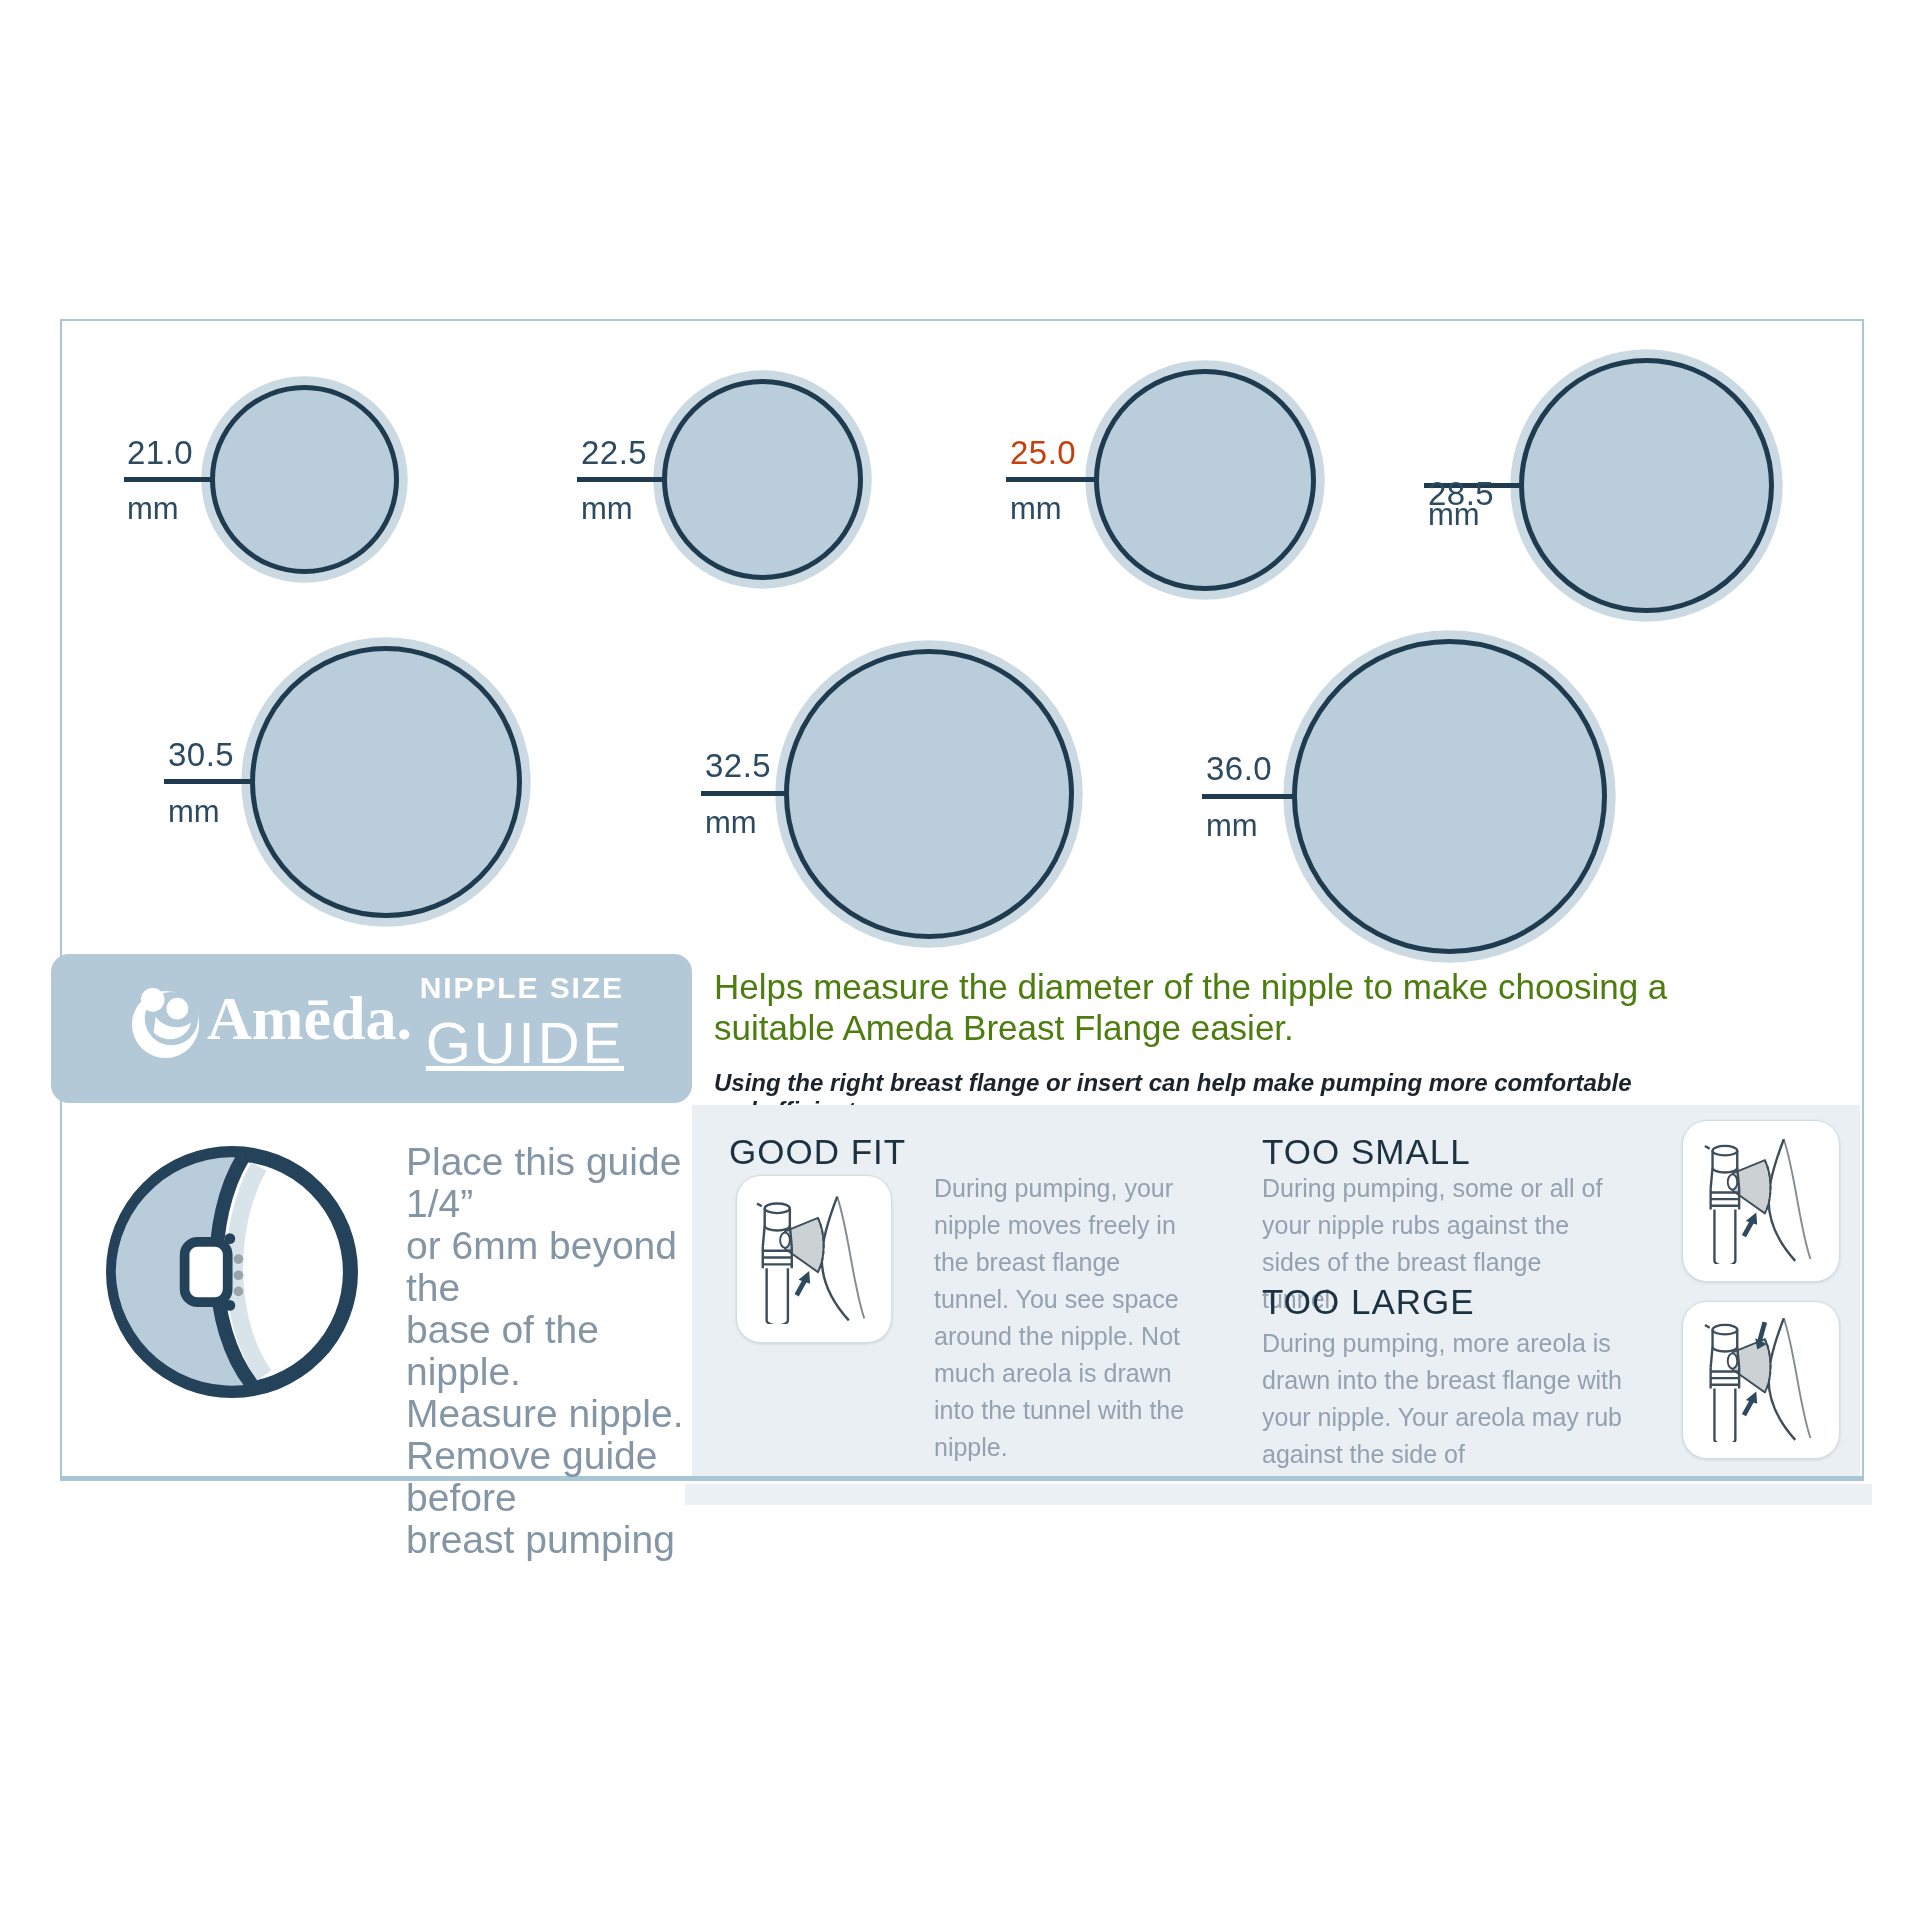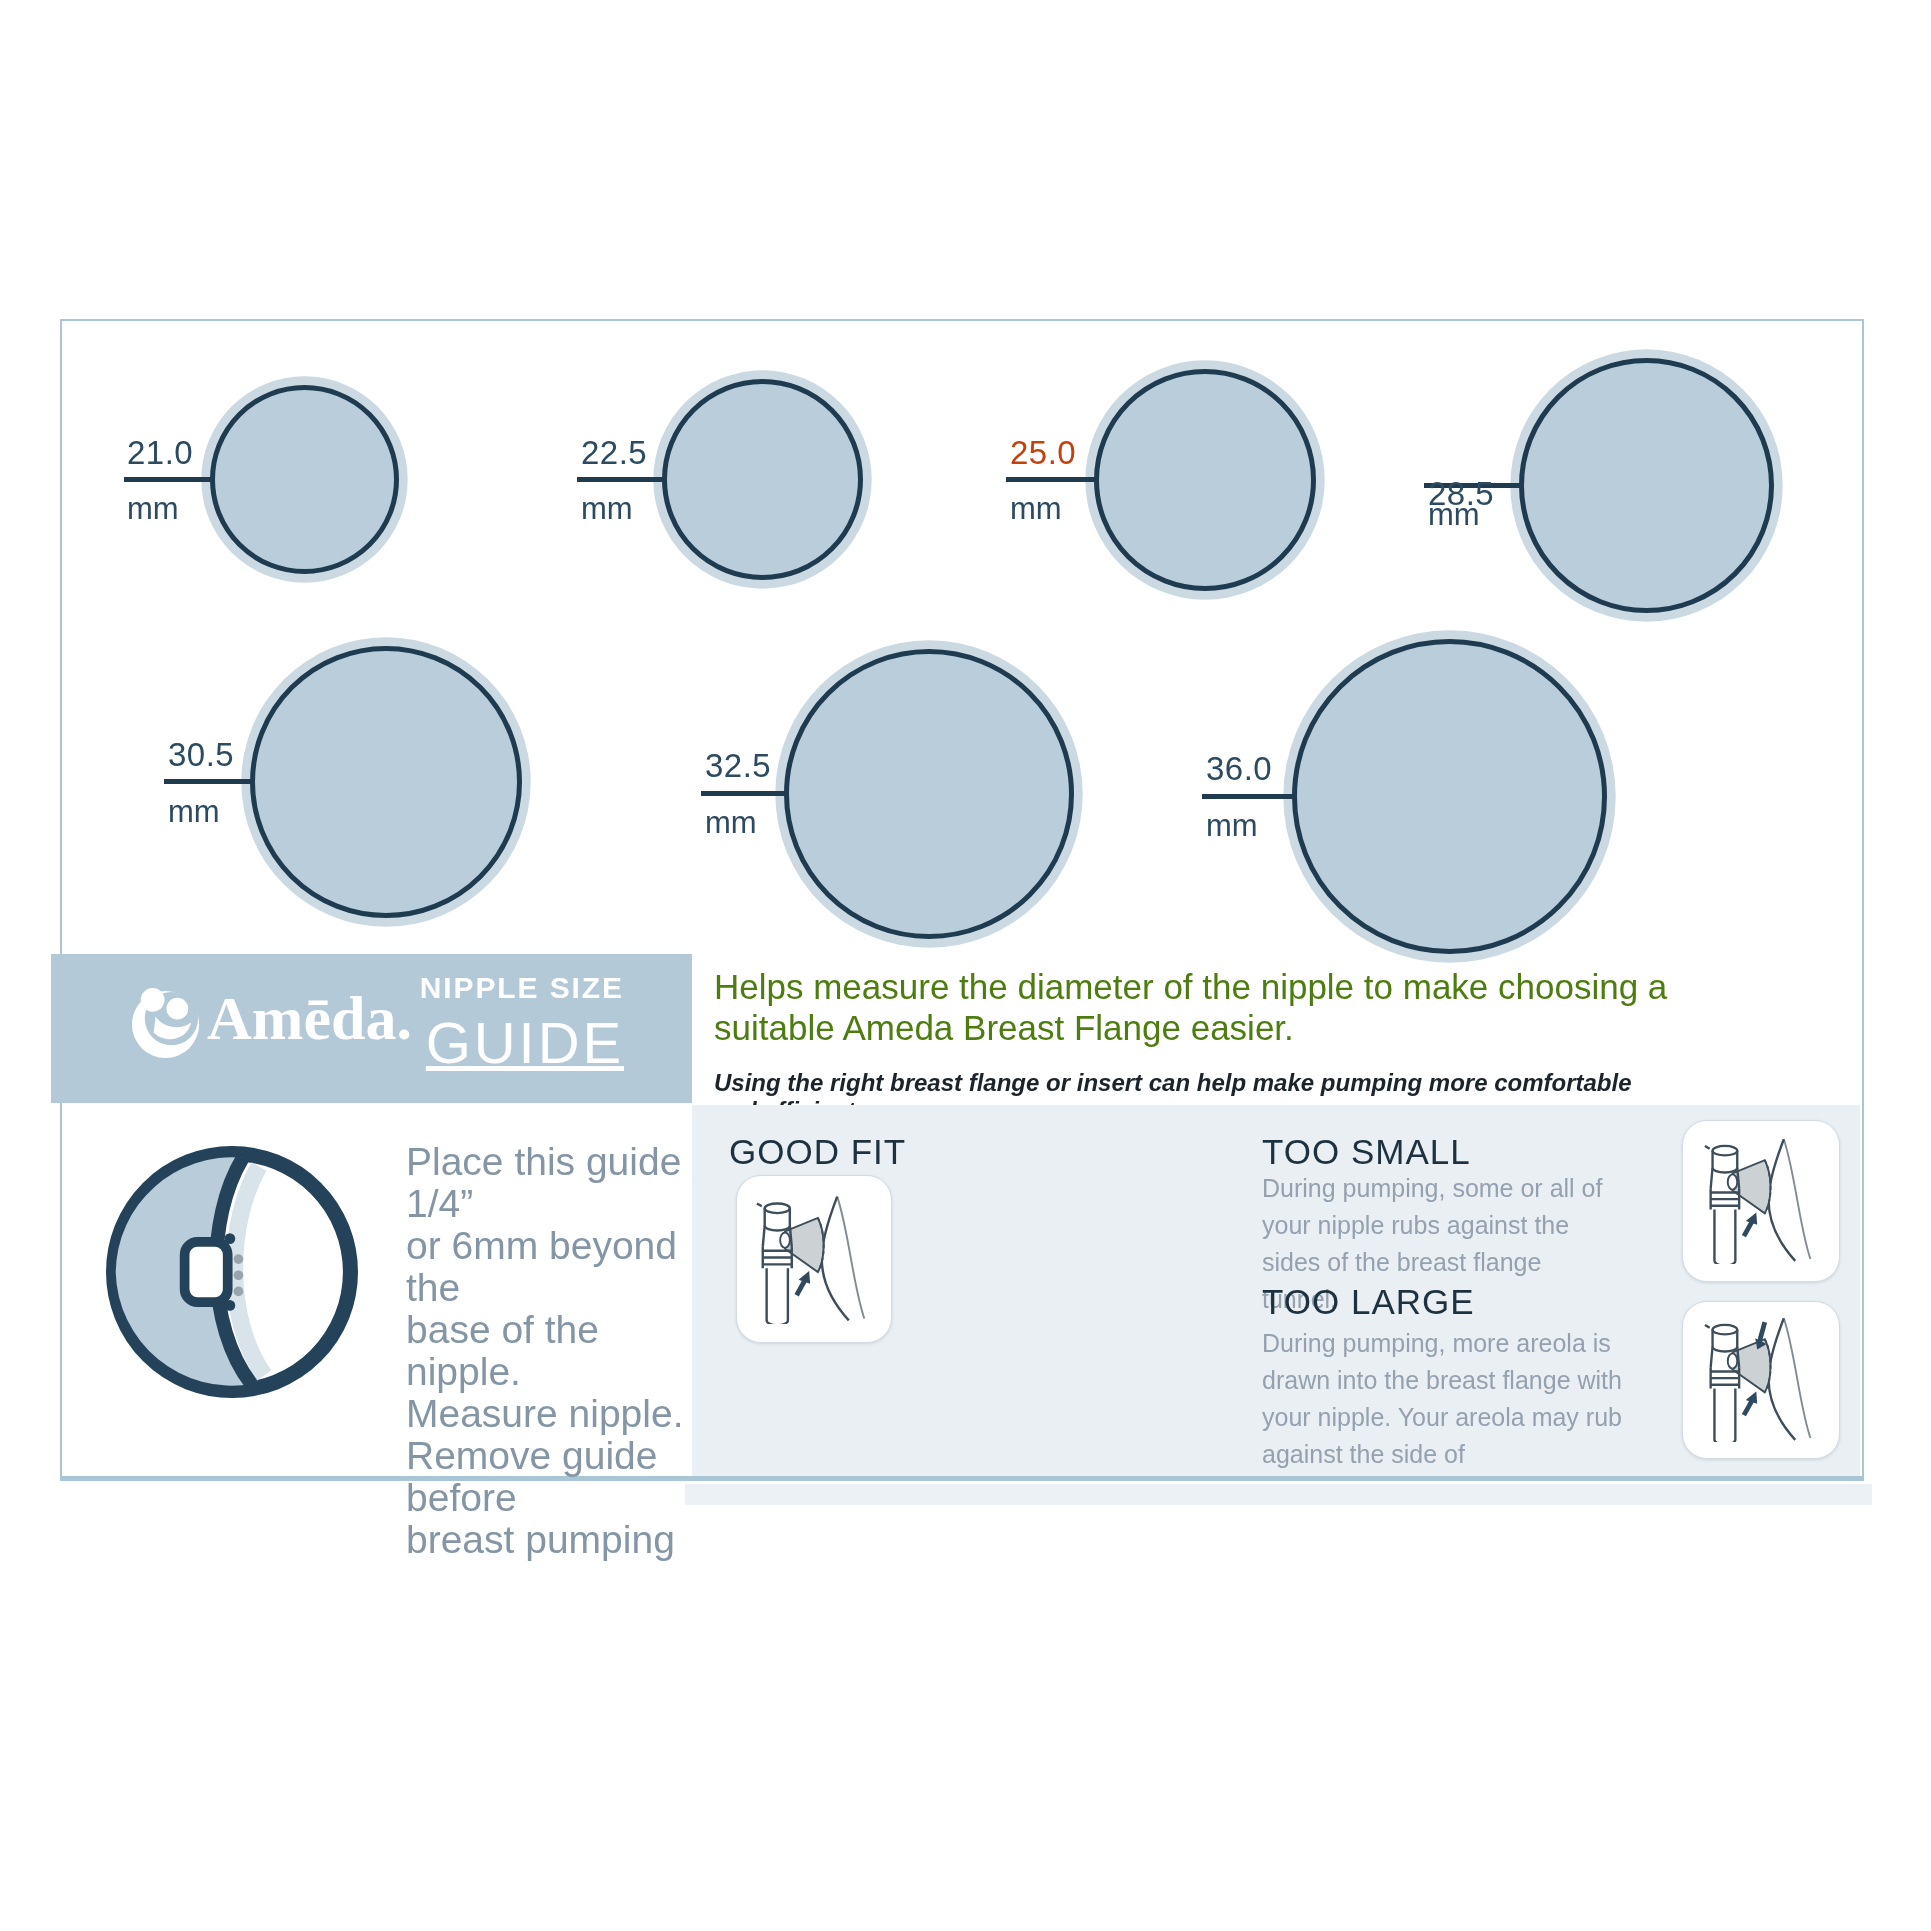--- a/index.html
+++ b/index.html
@@ -14,21 +14,21 @@
   .bottom-strip{position:absolute;left:685px;top:1484px;width:1187px;height:21px;
          background:var(--fit-bg);opacity:.85;}
 
   
   .size-circle{position:absolute;border-radius:50%;box-sizing:border-box;}
   .leader-line{position:absolute;height:4.8px;}
   .size-label{position:absolute;font-size:33px;font-weight:500;letter-spacing:0.5px;}
   .unit-label{position:absolute;font-size:31px;font-weight:400;}
 
   
-  .banner{position:absolute;left:51px;top:954px;width:641px;height:149px;background:var(--banner-bg);}
+  .banner{position:absolute;left:51px;top:954px;width:641px;height:149px;background:var(--banner-bg);border-radius:18px;}
   .brand{position:absolute;left:156px;top:29px;color:#fff;
          font-family:"Liberation Serif","DejaVu Serif",serif;font-weight:700;font-size:62px;}
   .brand-icon{position:absolute;left:75px;top:29px;}
   .banner-title{position:absolute;right:68px;top:19.3px;text-align:right;color:#fff;line-height:1;}
   .banner-title .l1{font-size:30px;font-weight:600;letter-spacing:1.9px;}
   .banner-title .l2{font-size:58px;font-weight:500;letter-spacing:2.9px;margin-top:11px;text-decoration:underline;}
 
   
   .intro{position:absolute;left:714px;top:966px;width:956px;}
   .intro .headline{font-size:35px;line-height:41px;color:#4d7c0f;}
@@ -144,20 +144,21 @@
       </g>
     </defs>
   </svg>
 
   <div class="fit-heading" style="left:729px;top:1132px">GOOD FIT</div>
   <div class="icon-box" style="left:736px;top:1175px;width:154px;height:166px">
     <svg width="116" height="129" viewBox="0 0 120 130">
       <use href="#flange-icon"></use>
     </svg>
   </div>
+  <div class="fit-body" style="left:934px;top:1170px;width:253px">During pumping, your nipple moves freely in the breast flange tunnel. You see space around the nipple. Not much areola is drawn into the tunnel with the nipple.</div>
 
   <div class="fit-heading" style="left:1262px;top:1132px">TOO SMALL</div>
   <div class="fit-body" style="left:1262px;top:1170px;width:359px">During pumping, some or all of your nipple rubs against the sides of the breast flange tunnel.</div>
 
   <div class="fit-heading" style="left:1262px;top:1282px">TOO LARGE</div>
   <div class="fit-body" style="left:1262px;top:1325px;width:409px">During pumping, more areola is drawn into the breast flange with your nipple. Your areola may rub against the side of</div>
 
   <div class="icon-box" style="left:1682px;top:1120px;width:156px;height:160px">
     <svg width="114" height="126" viewBox="0 0 120 130">
       <use href="#flange-icon"></use>

